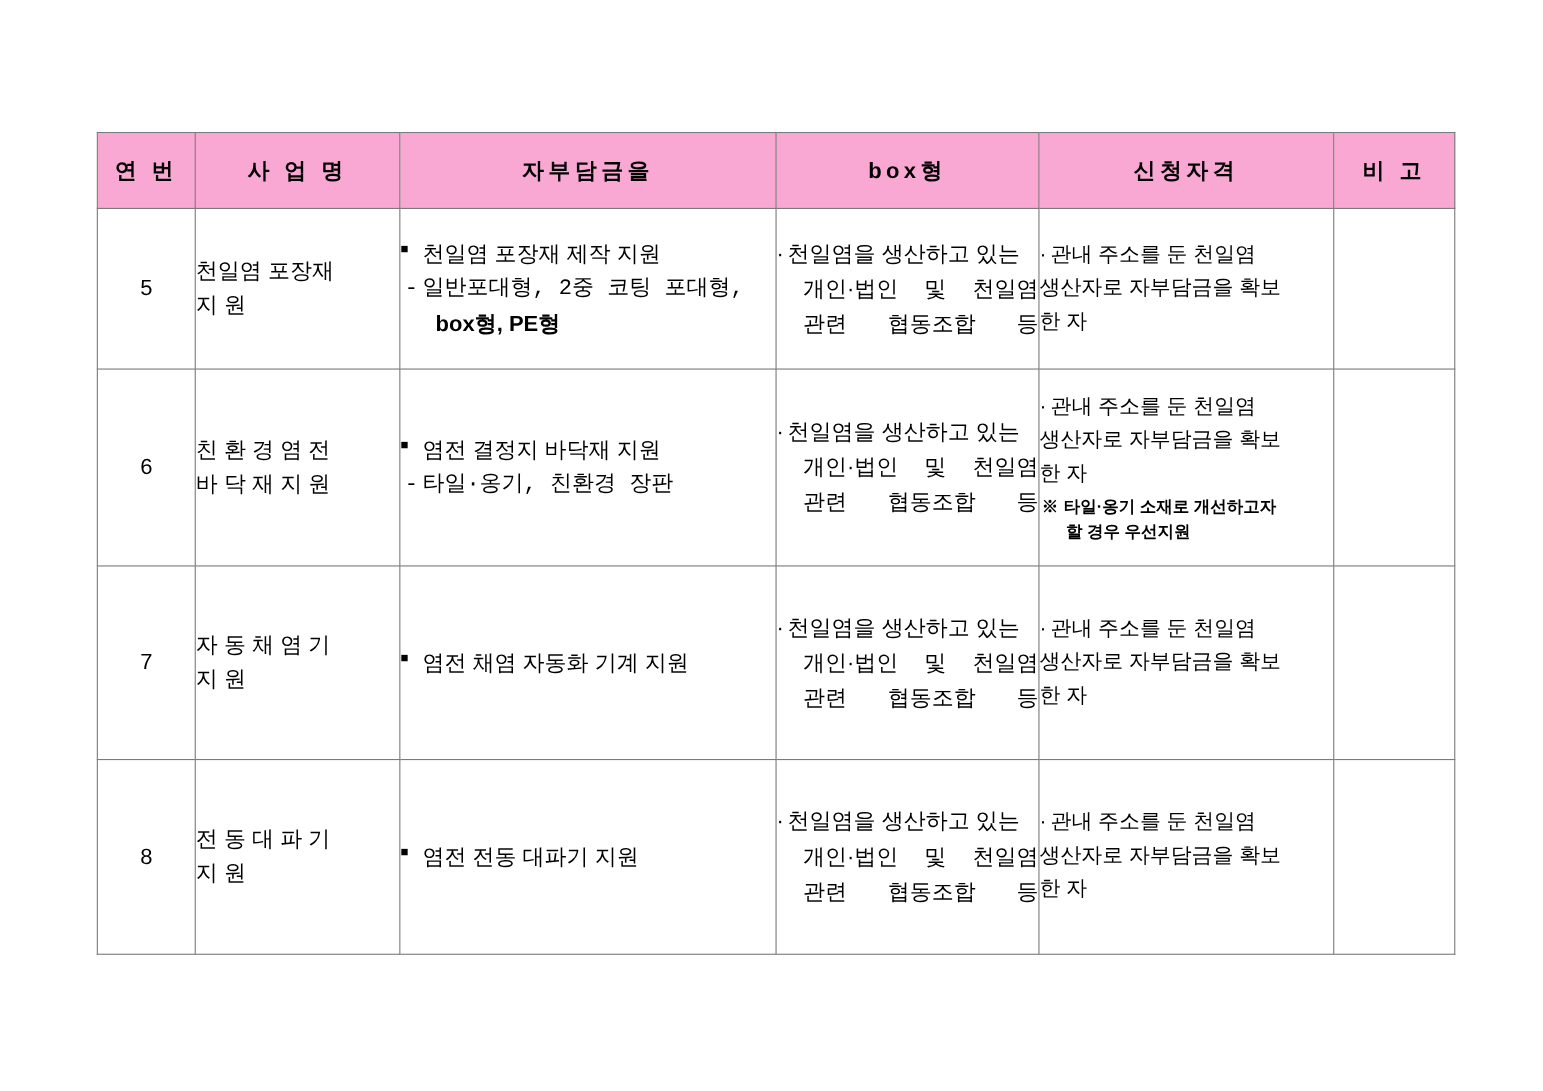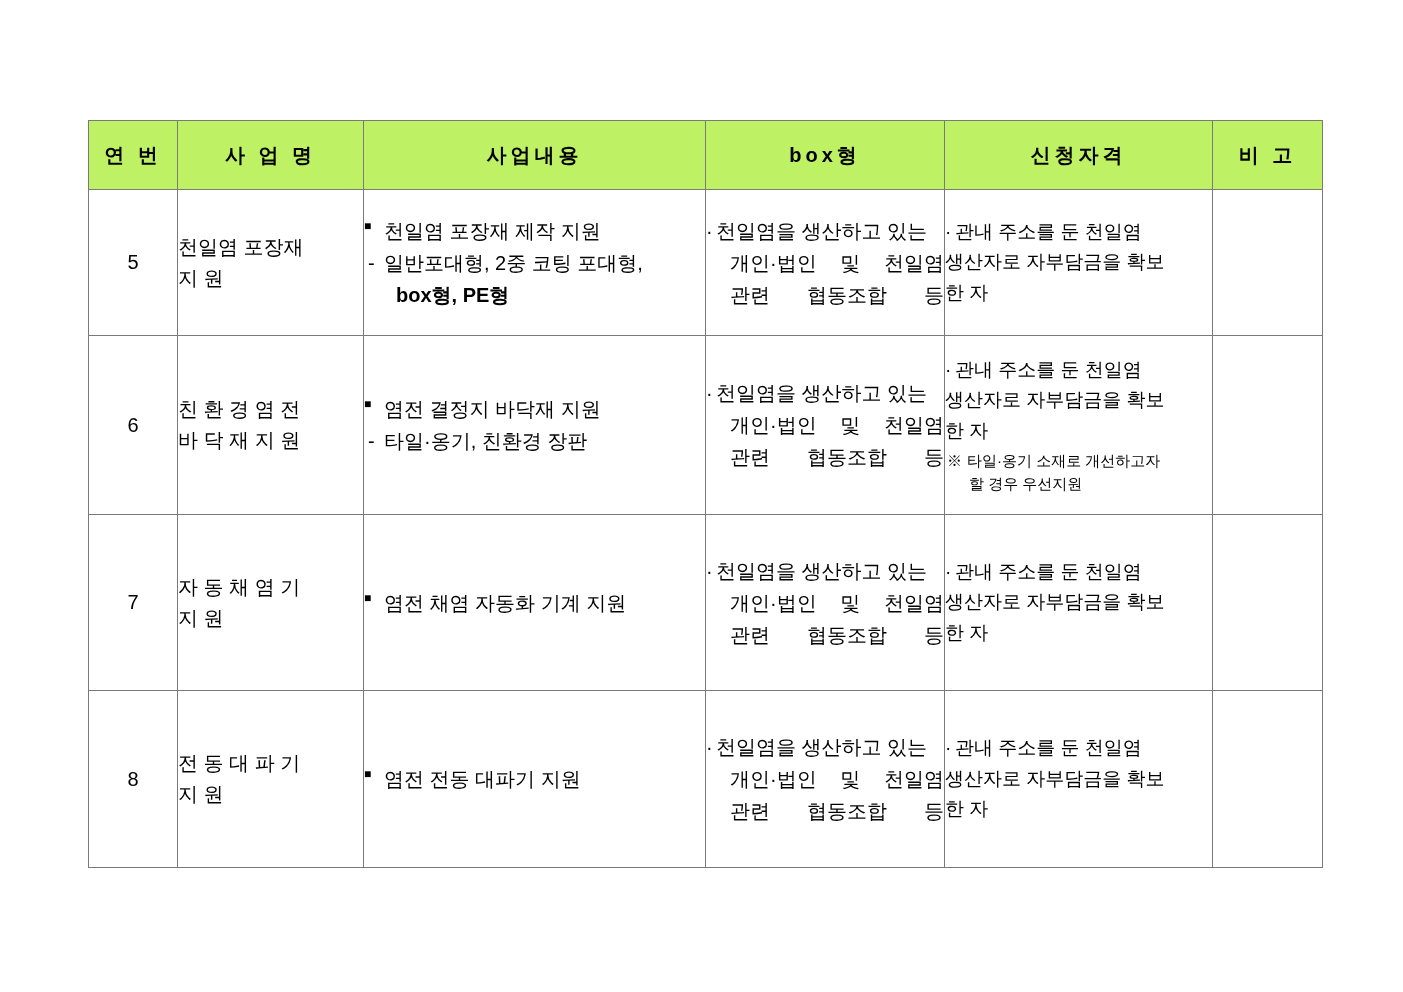--- a/index.html
+++ b/index.html
@@ -25,21 +25,21 @@
     width: 1228px;
     table-layout: fixed;
   }
   table.doc-table th,
   table.doc-table td {
     border: 1px solid #7a7a7a;
     vertical-align: middle;
     padding: 0;
   }
   table.doc-table thead th {
-    background: #bef264;
+    background: #f9a8d4;
     height: 68px;
     font-size: 20px;
     font-weight: bold;
     letter-spacing: 4px;
     text-align: center;
   }
   th.h-num { width: 88px; }
   th.h-name { width: 185px; margin-top: 28px; }
   th.h-content { width: 341px; }
   th.h-target { width: 238px; }
@@ -92,20 +92,21 @@
     position: absolute;
     left: 0;
     top: 0;
     font-size: 12px;
     line-height: 1.9;
   }
   .sub-line {
     display: block;
     padding-left: 20px;
     position: relative;
+    font-family: Liberation Mono, monospace;
   }
   .sub-line::before {
     content: "-";
     position: absolute;
     left: 4px;
     top: 0;
   }
   .sub-cont {
     display: block;
     padding-left: 32px;
@@ -130,39 +131,40 @@
     text-justify: inter-word;
     margin-left: 24px;
   }
   .note-small {
     display: block;
     font-size: 15px;
     line-height: 1.5;
     padding-left: 22px;
     position: relative;
     margin-top: 4px;
+    font-weight: bold;
   }
   .note-small::before {
     content: "\203B";
     position: absolute;
     left: 2px;
     top: 0;
   }
   .note-small .indent { display: block; padding-left: 2px; }
 </style>
 </head>
 <body>
 
 <div class="page">
   <table class="doc-table">
     <thead>
       <tr>
         <th class="h-num">연 번</th>
         <th class="h-name">사 업 명</th>
-        <th class="h-content">사업내용</th>
+        <th class="h-content">자부담금을</th>
         <th class="h-target">box형</th>
         <th class="h-qual">신청자격</th>
         <th class="h-note">비 고</th>
       </tr>
     </thead>
     <tbody>
 
       <tr class="row-5">
         <td class="c-num">5</td>
         <td class="c-name">

